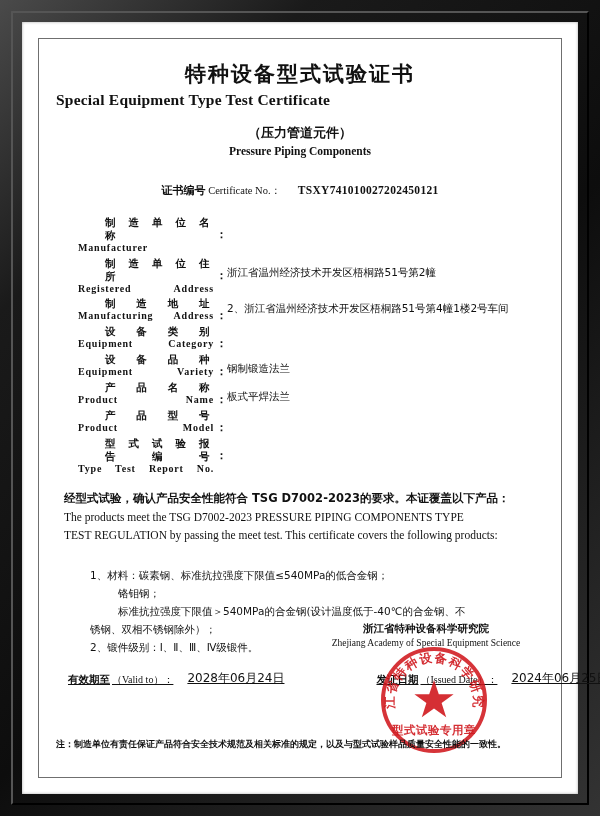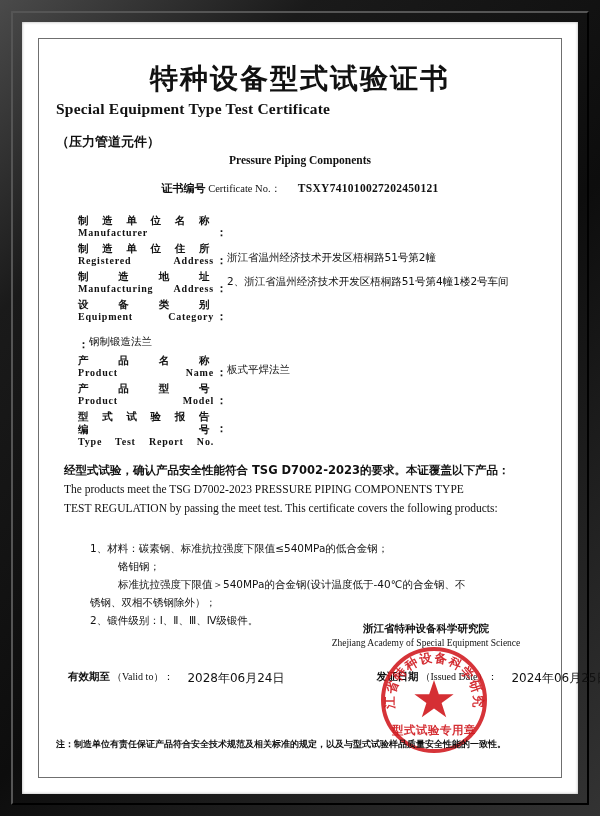--- a/index.html
+++ b/index.html
@@ -60,48 +60,48 @@
     left: 0; top: 0;
     width: 556px; height: 772px;
     box-sizing: border-box;
     padding: 40px 34px 22px 34px;
     color: #111;
   }
 
   .title-cn {
     text-align: center;
     font-family: "DejaVu Sans", sans-serif;
-    font-size: 28px;
+    font-size: 21px;
     font-weight: bold;
     letter-spacing: 2px;
     line-height: 1.2;
   }
   .title-en {
     text-align: left;
     font-size: 15.5px;
     font-weight: bold;
     letter-spacing: .2px;
     margin-top: 4px;
   }
   .subtitle-cn {
-    text-align: left;
+    text-align: center;
     font-family: "DejaVu Sans", sans-serif;
     font-size: 13px;
     font-weight: bold;
     margin-top: 15px;
   }
   .subtitle-en {
     text-align: center;
     font-size: 11.5px;
     font-weight: bold;
     margin-top: 3px;
   }
 
   .certno {
-    margin-top: 15px;
+    margin-top: 26px;
     text-align: center;
     font-size: 11px;
     white-space: nowrap;
   }
   .certno .lab-cn {
     font-family: "DejaVu Sans", sans-serif;
     font-size: 11px;
     font-weight: bold;
   }
   .certno .lab-en { font-size: 10.5px; }
@@ -131,20 +131,21 @@
   }
   .f-cn {
     font-family: "DejaVu Sans", sans-serif;
     font-size: 10.5px;
     font-weight: bold;
     letter-spacing: 4.5px;
     display: block;
     line-height: 1.25;
     text-align: justify;
     text-align-last: justify;
+    margin-left: 27px;
   }
   .f-en {
     font-size: 10px;
     font-weight: bold;
     display: block;
     line-height: 1.22;
     letter-spacing: .8px;
     text-align: justify;
     text-align-last: justify;
   }
@@ -220,22 +221,23 @@
     position: absolute;
     left: 0;
     top: 48px;
     right: 0;
     display: flex;
     align-items: baseline;
     font-size: 10px;
   }
   .date-item {
     display: flex;
-    align-items: flex-start;
+    align-items: flex-end;
     white-space: nowrap;
+    text-decoration: underline;
   }
   .date-item.left { margin-left: 12px; }
   .date-item.right { margin-left: 92px; }
   .d-cn {
     font-family: "DejaVu Sans", sans-serif;
     font-size: 10.5px;
     font-weight: bold;
   }
   .d-en { font-size: 10px; margin: 0 2px; }
   .d-val {
@@ -318,20 +320,24 @@
             </div>
           </div>
           <div class="field-row">
             <div class="f-label">
               <span class="f-cn">设 备 类 别</span>
               <span class="f-en">Equipment Category</span>
             </div>
             <div class="f-colon">：</div>
           </div>
           <div class="field-row">
+            <div class="f-label">
+              <span class="f-cn">设 备 品 种</span>
+              <span class="f-en">Equipment Variety</span>
+            </div>
             <div class="f-colon">：</div>
             <div class="f-value">
               <div>钢制锻造法兰</div>
             </div>
           </div>
           <div class="field-row">
             <div class="f-label">
               <span class="f-cn">产 品 名 称</span>
               <span class="f-en">Product Name</span>
             </div>

